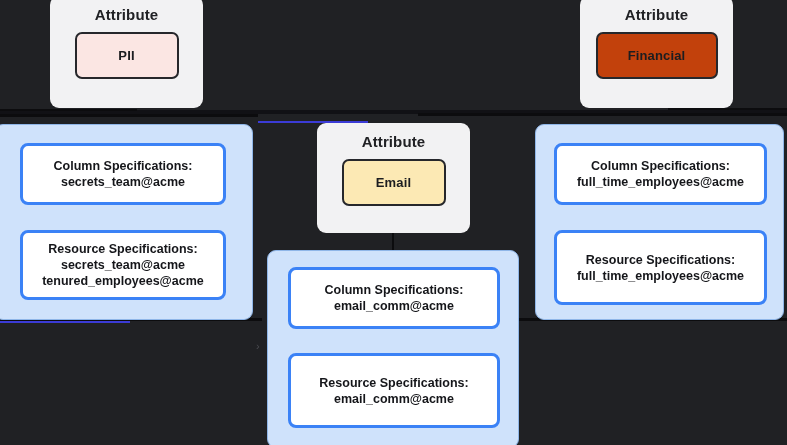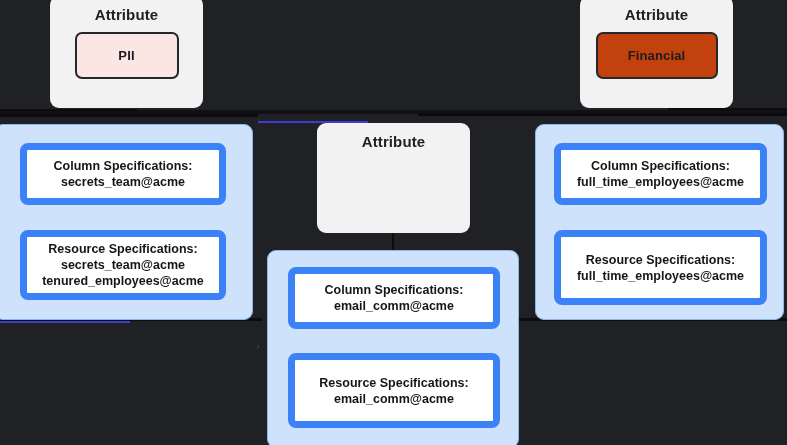--- a/index.html
+++ b/index.html
@@ -67,21 +67,21 @@
     position: absolute;
     background: #cfe2fb;
     border-radius: 9px;
     box-sizing: border-box;
     border: 1px solid #8fb6e8;
   }
   .spec-card {
     position: absolute;
     box-sizing: border-box;
     background: #ffffff;
-    border: 7px solid #3b82f6;
+    border: 3px solid #3b82f6;
     border-radius: 8px;
     display: flex;
     flex-direction: column;
     align-items: center;
     justify-content: center;
     text-align: center;
     color: #15161a;
     font-size: 12.5px;
     font-weight: bold;
     line-height: 16px;
@@ -120,20 +120,21 @@
     <div class="attr-chip" style="width:104px; height:47px; background:#fbe6e3;">PII</div>
   </div>
 
   <div class="attr-card" style="left:580px; top:-4px; width:153px; height:112px;">
     <div class="attr-card-title">Attribute</div>
     <div class="attr-chip" style="width:122px; height:47px; background:#c2410c;">Financial</div>
   </div>
 
   <div class="attr-card" style="left:317px; top:123px; width:153px; height:110px;">
     <div class="attr-card-title">Attribute</div>
+    <div class="attr-chip" style="width:104px; height:47px; background:#fce9b4;">Email</div>
   </div>
 
   <div class="group-box" style="left:-6px; top:124px; width:259px; height:196px;">
     <div class="spec-card" style="left:25px; top:18px; width:206px; height:62px;">
       <div class="spec-line">Column Specifications:</div>
       <div class="spec-line">secrets_team@acme</div>
     </div>
     <div class="spec-card" style="left:25px; top:105px; width:206px; height:70px;">
       <div class="spec-line">Resource Specifications:</div>
       <div class="spec-line">secrets_team@acme</div>

